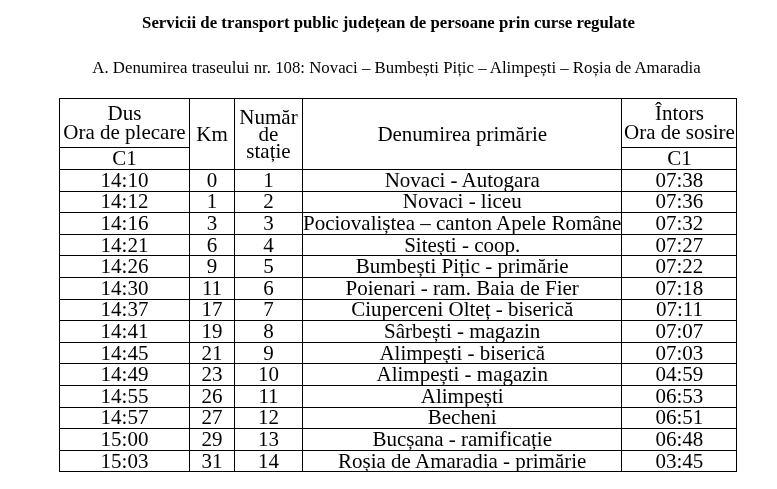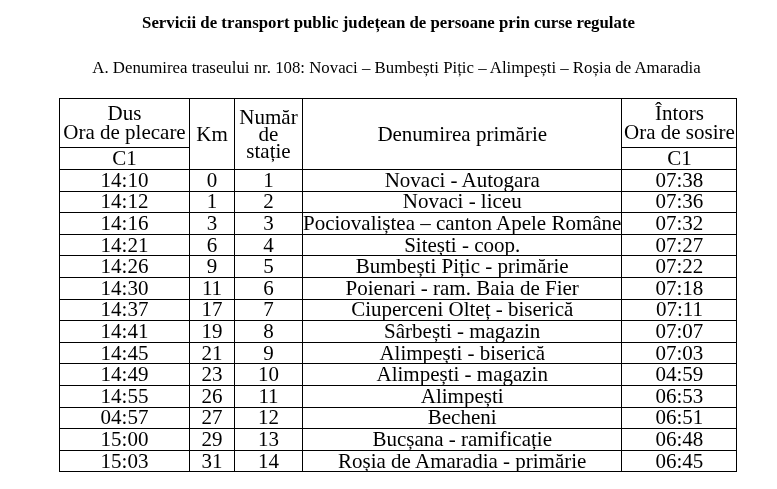--- a/index.html
+++ b/index.html
@@ -144,34 +144,34 @@
         <td>04:59</td>
       </tr>
       <tr class="row">
         <td>14:55</td>
         <td>26</td>
         <td>11</td>
         <td class="name">Alimpești</td>
         <td>06:53</td>
       </tr>
       <tr class="row">
-        <td>04:57</td>
+        <td>14:57</td>
         <td>27</td>
         <td>12</td>
         <td class="name">Becheni</td>
         <td>06:51</td>
       </tr>
       <tr class="row">
         <td>15:00</td>
         <td>29</td>
         <td>13</td>
         <td class="name">Bucșana - ramificație</td>
         <td>06:48</td>
       </tr>
       <tr class="row">
         <td>15:03</td>
         <td>31</td>
         <td>14</td>
         <td class="name">Roșia de Amaradia - primărie</td>
-        <td>06:45</td>
+        <td>03:45</td>
       </tr>
     </tbody>
 </table>
 
 </body></html>

